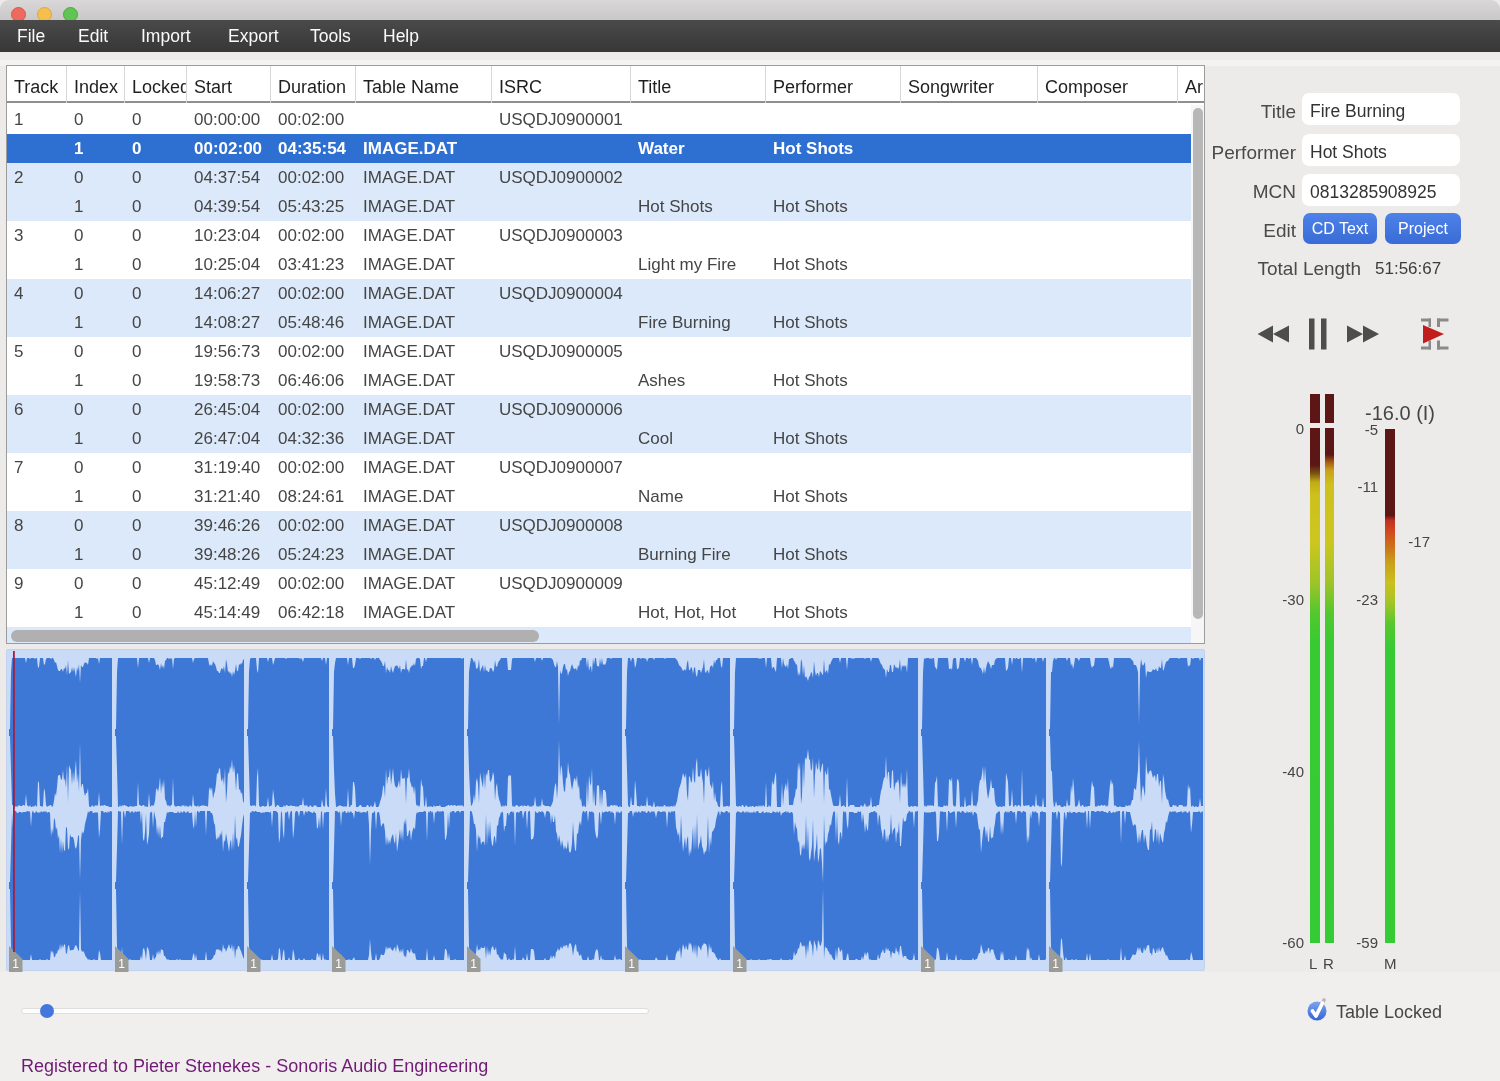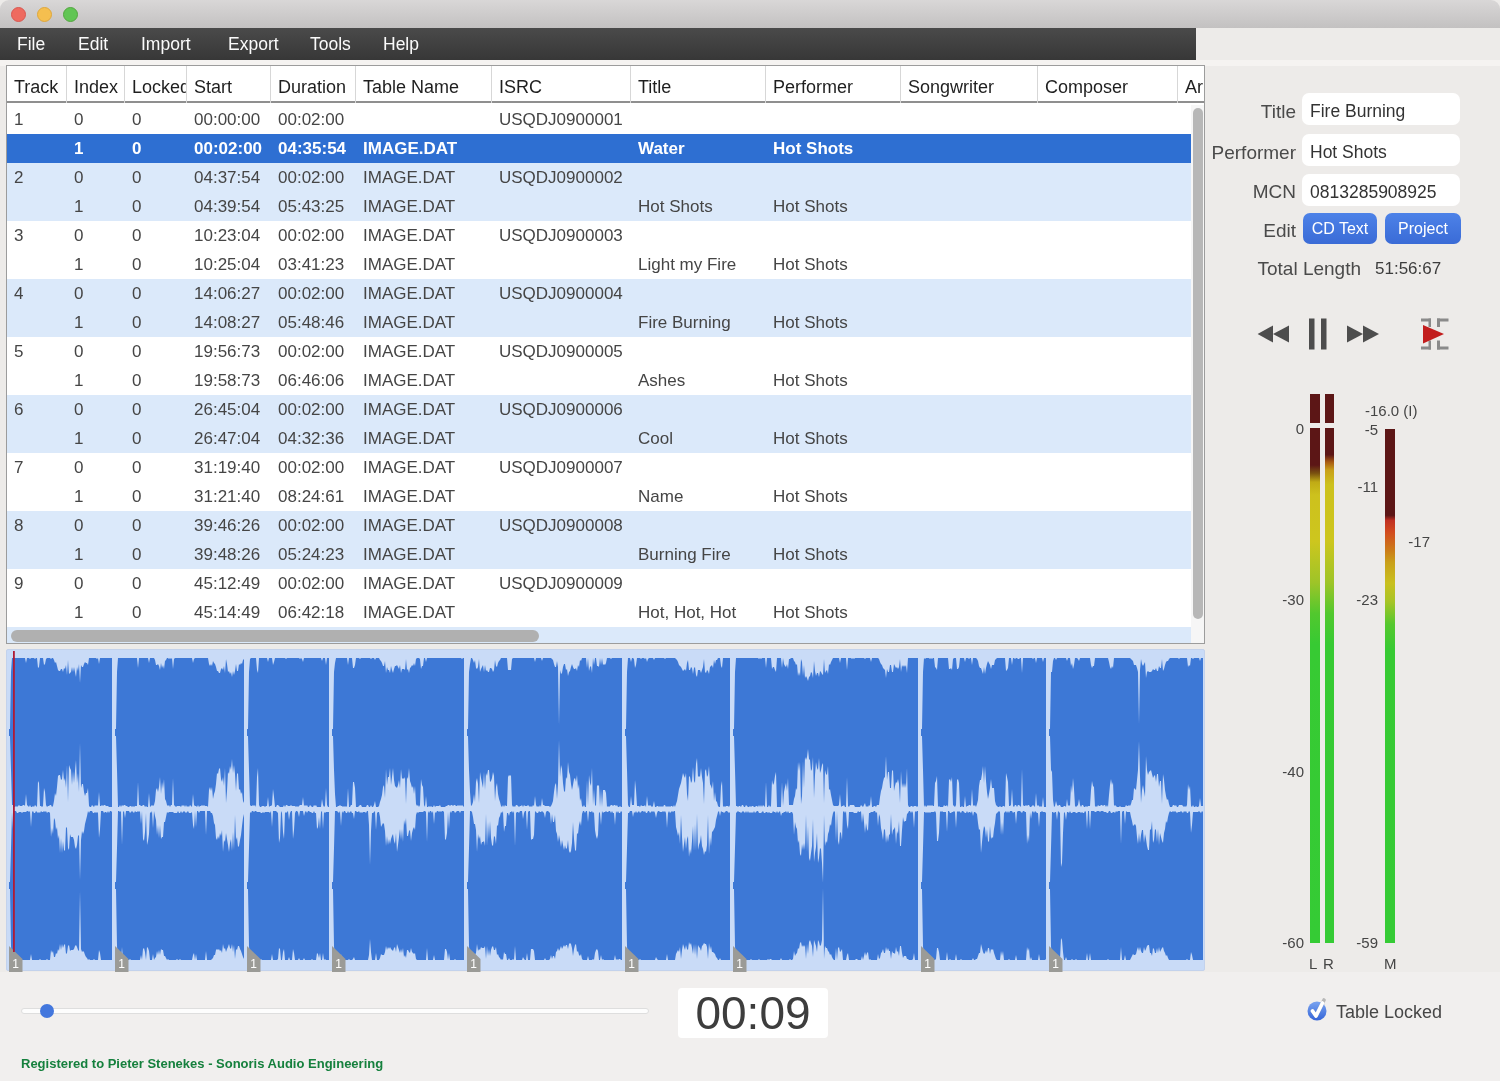--- a/index.html
+++ b/index.html
@@ -8,21 +8,21 @@
 
 
 #titlebar { position:absolute; left:0; top:0; width:1500px; height:28px;
   background:linear-gradient(#d9d7d7,#c3c1c1); border-radius:9px 9px 0 0; }
 .tl { position:absolute; top:6.5px; width:15px; height:15px; border-radius:50%; }
 #tl-r { left:10.5px; background:#ee6a5f; border:0.5px solid #d95750; }
 #tl-y { left:36.5px; background:#f5bf4f; border:0.5px solid #dfa73c; }
 #tl-g { left:62.5px; background:#61c554; border:0.5px solid #53a73f; }
 
 
-#menubar { position:absolute; left:0; top:28px; width:1196px; height:31.5px;
+#menubar { position:absolute; left:0; top:20px; width:1500px; height:31.5px;
   background:linear-gradient(#4a4a4a,#373737); color:#fafafa; font-size:17.5px; }
 #menubar span { position:absolute; top:6px; }
 
 
 #table { position:absolute; left:6px; top:65px; width:1199px; height:579px;
   background:#ffffff; border:1px solid #9c9c9c; overflow:hidden; }
 #thead { position:absolute; left:0; top:0; width:1197px; height:37px; display:flex;
   border-bottom:2px solid #8f8f8f; background:#fff; }
 .hc { flex:none; height:37px; line-height:43px; padding-left:7px; font-size:18px;
   color:#1f1f1f; border-right:1px solid #d7d7d7; overflow:hidden; white-space:nowrap; }
@@ -45,21 +45,21 @@
   background:#c9dbf7; border:1px solid #c3d2ec; border-radius:2px; }
 
 
 #slidertrack { position:absolute; left:21px; top:1008px; width:628px; height:6px;
   background:#fdfdfd; border:1px solid #dedede; border-radius:3px; }
 #sliderthumb { position:absolute; left:40px; top:1004px; width:14px; height:14px;
   border-radius:50%; background:#4377dd; }
 #timebox { position:absolute; left:678px; top:988px; width:150px; height:50px;
   background:#ffffff; border-radius:4px; }
 #timebox div { text-align:center; font-size:46px; color:#3d3d3d; line-height:50px; }
-#registered { position:absolute; left:21px; top:1056px; font-size:13px; color:#15803d;font-weight:bold; }
+#registered { position:absolute; left:21px; top:1056px; font-size:18px; color:#701a75; }
 
 
 .rlabel { position:absolute; font-size:19px; color:#4a4a4a; text-align:right; width:120px; }
 .rinput { position:absolute; left:1302px; width:158px; height:32px; background:#ffffff;
   border-radius:7px; font-size:17.5px; color:#333; line-height:36px; padding-left:8px; }
 .rbtn { position:absolute; height:31px; background:linear-gradient(#4d82e8,#3a6bd6);
   border-radius:7px; color:#ffffff; font-size:16px; text-align:center; line-height:31px; }
 .mlabel { position:absolute; font-size:15px; color:#454545; text-align:right; width:40px; }
 .meter { position:absolute; width:9.5px; }
 #meterL { left:1310px; top:428px; height:515px;
@@ -401,23 +401,20 @@
         <polygon points="914,296 927.5,309 927.5,322 914,322" fill="#9b9b97"></polygon>
         <text x="920.5" y="318" font-size="12" fill="#ffffff" text-anchor="middle" font-family="Liberation Sans, sans-serif">1</text>
         <polygon points="1042,296 1055.5,309 1055.5,322 1042,322" fill="#9b9b97"></polygon>
         <text x="1048.5" y="318" font-size="12" fill="#ffffff" text-anchor="middle" font-family="Liberation Sans, sans-serif">1</text>
         <rect x="6" y="1" width="1.8" height="301" fill="#b01b35"></rect>
       </svg>
     </div>
 
   <div id="slidertrack"></div>
   <div id="sliderthumb"></div>
-  <div id="timebox">
-      <div>00:09</div>
-    </div>
   <div id="registered">Registered to Pieter Stenekes - Sonoris Audio Engineering</div>
 
   <div class="rlabel" style="left:1176px; top:101px">Title</div>
   <div class="rlabel" style="left:1176px; top:142px">Performer</div>
   <div class="rlabel" style="left:1176px; top:181px">MCN</div>
   <div class="rlabel" style="left:1176px; top:220px">Edit</div>
   <div class="rinput" style="top:93px">Fire Burning</div>
   <div class="rinput" style="top:134px">Hot Shots</div>
   <div class="rinput" style="top:174px">0813285908925</div>
   <div class="rbtn" style="left:1303px; top:213px; width:74px">CD Text</div>
@@ -447,21 +444,21 @@
 
   <div class="overblk" style="left:1310px"></div>
   <div class="overblk" style="left:1324.5px"></div>
   <div class="meter" id="meterL"></div>
   <div class="meter" id="meterR"></div>
   <div class="meter" id="meterM"></div>
   <div class="mlabel" style="left:1264px; top:420px">0</div>
   <div class="mlabel" style="left:1264px; top:591px">-30</div>
   <div class="mlabel" style="left:1264px; top:763px">-40</div>
   <div class="mlabel" style="left:1264px; top:934px">-60</div>
-  <div style="position:absolute; left:1365px; top:402px; font-size:15px; color:#454545">-16.0 (I)</div>
+  <div style="position:absolute; left:1365px; top:402px; font-size:20px; color:#454545">-16.0 (I)</div>
   <div class="mlabel" style="left:1338px; top:421px">-5</div>
   <div class="mlabel" style="left:1338px; top:478px">-11</div>
   <div class="mlabel" style="left:1390px; top:533px">-17</div>
   <div class="mlabel" style="left:1338px; top:591px">-23</div>
   <div class="mlabel" style="left:1338px; top:934px">-59</div>
   <div style="position:absolute; left:1309px; top:955px; font-size:15px; color:#454545">L</div>
   <div style="position:absolute; left:1323px; top:955px; font-size:15px; color:#454545">R</div>
   <div style="position:absolute; left:1384px; top:955px; font-size:15px; color:#454545">M</div>
 
   <svg style="position:absolute; left:1305px; top:993px" width="36" height="36" viewBox="0 0 36 36">

